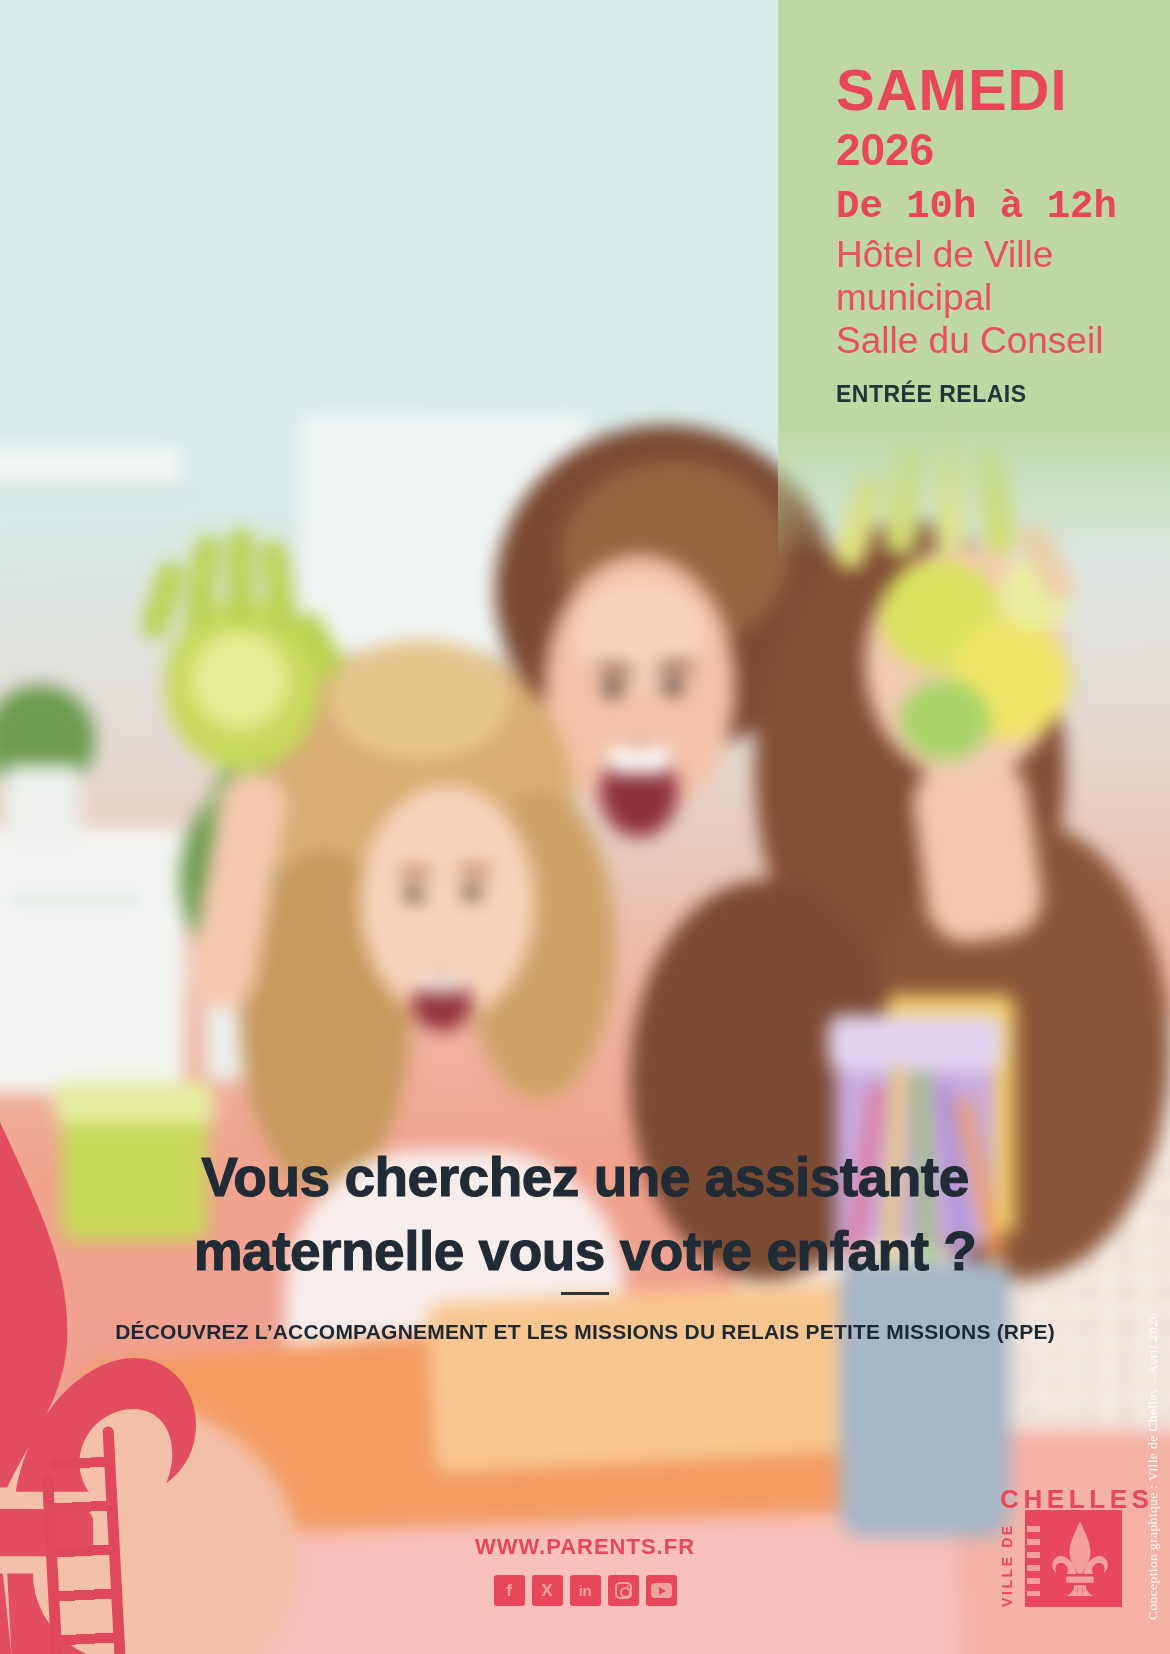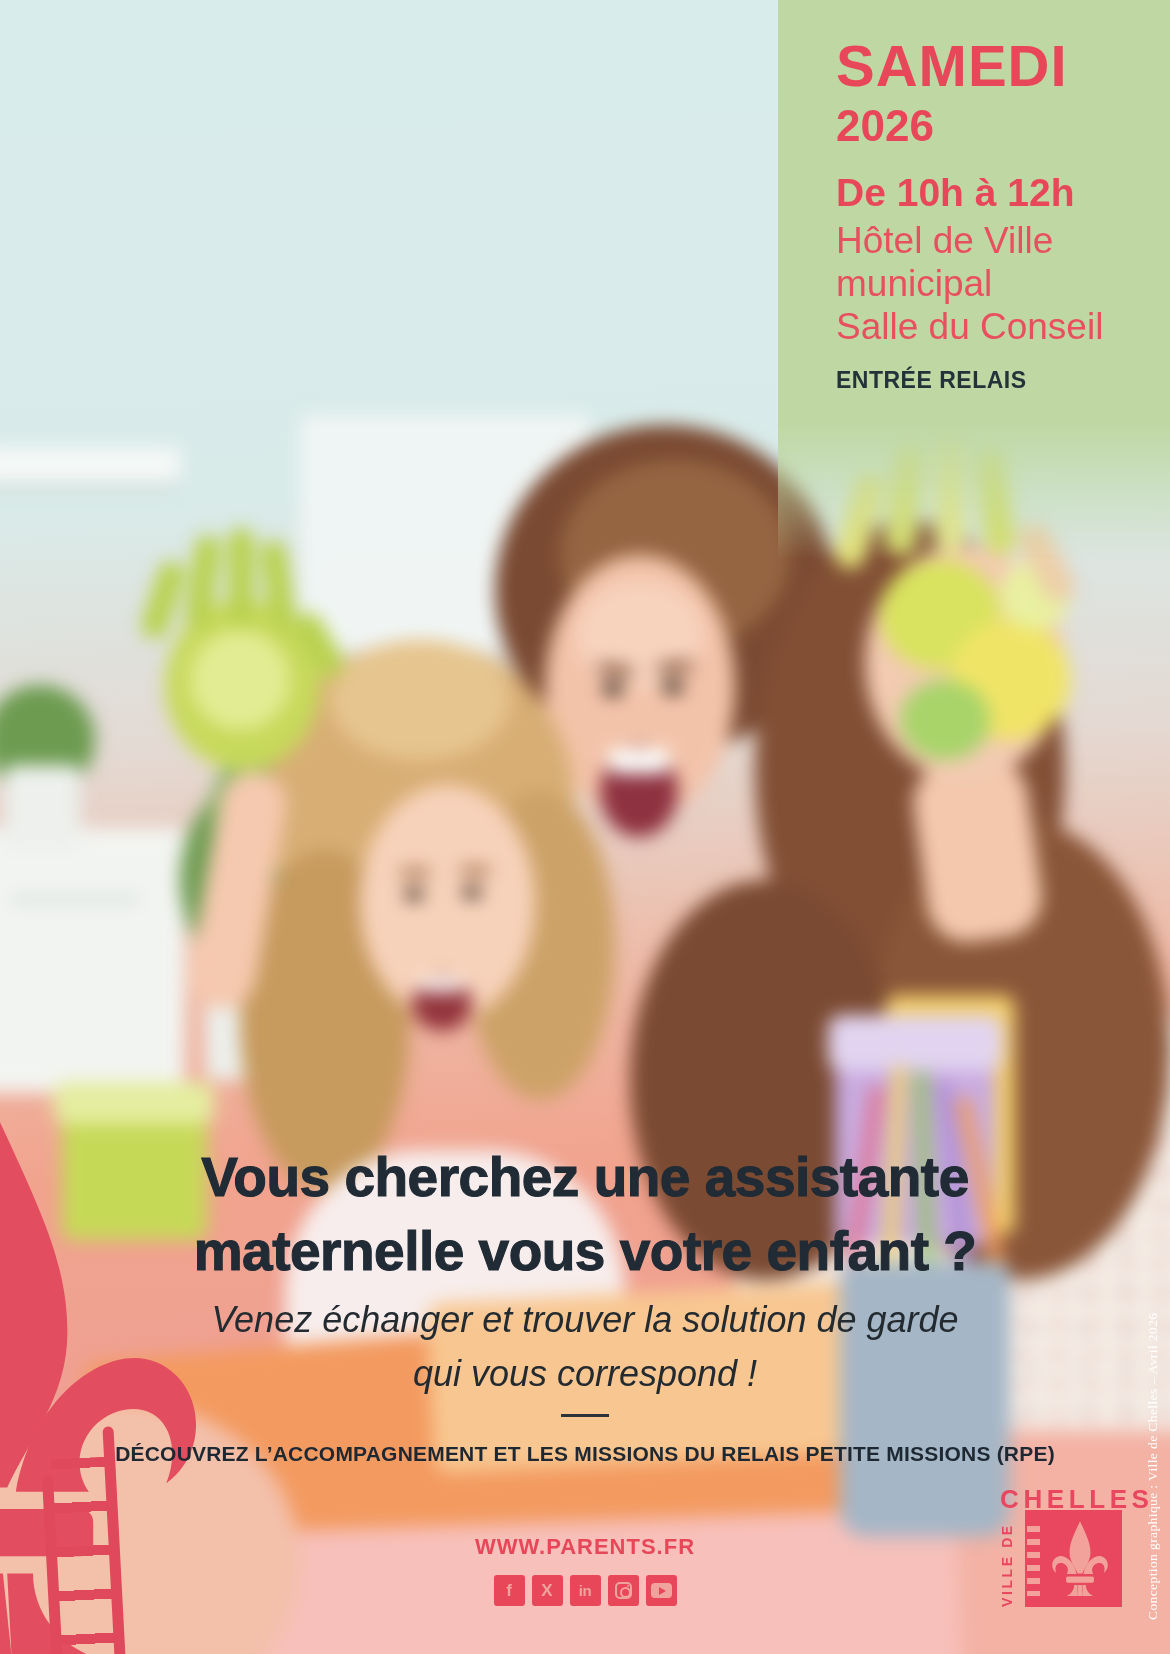--- a/index.html
+++ b/index.html
@@ -17,25 +17,25 @@
   .fleur-big{position:absolute;left:-225px;top:1100px;width:430px;height:560px;}
   .ladder{position:absolute;left:46px;top:1428px;width:74px;height:250px;transform:rotate(-3deg);}
   .ladder .rail{position:absolute;top:0;bottom:0;width:11px;background:#e0485c;border-radius:6px 6px 0 0;}
   .ladder .rail.l{left:0;top:46px;}
   .ladder .rail.r{right:0;}
   .ladder .rungs{position:absolute;left:10px;right:10px;top:30px;bottom:0;
       background:repeating-linear-gradient(to bottom,#e0485c 0 10px,rgba(0,0,0,0) 10px 44px);}
 
   
   .event-panel{position:absolute;left:778px;top:0;width:392px;height:560px;z-index:3;
-      padding:32px 20px 0 58px;
+      padding:56px 20px 0 58px;
       background:linear-gradient(to bottom,#bfd7a3 0%,#bfd7a3 76%,rgba(191,215,163,0) 100%);}
   .ev-day,.ev-date{font-size:58px;font-weight:700;color:#e8475a;line-height:1.18;letter-spacing:1px;}
   .ev-year{font-size:44px;font-weight:700;color:#e8475a;line-height:1.2;}
-  .ev-time{font-size:39px;font-weight:700;color:#e8475a;line-height:1.35;margin-top:14px;}
+  .ev-time{font-size:39px;font-weight:700;color:#e8475a;line-height:1.35;margin-top:4px;font-family:Liberation Mono, monospace;}
   .ev-venue{font-size:37px;font-weight:500;color:#e8505f;line-height:1.16;}
   .ev-admission{font-size:23px;font-weight:700;color:#24323a;letter-spacing:.5px;margin-top:18px;}
 
   
   .title-block{position:absolute;left:36px;top:50px;z-index:4;}
   .title-block svg text{font-family:"Liberation Sans",sans-serif;font-weight:700;fill:#e34b5e;}
   .subtitle{position:absolute;left:10px;top:304px;width:560px;color:#141414;
       font-size:35px;font-weight:700;letter-spacing:1.5px;line-height:60px;white-space:nowrap;}
 
   
@@ -188,24 +188,20 @@
     <div class="ev-venue">Hôtel de Ville</div>
     <div class="ev-venue">municipal</div>
     <div class="ev-venue">Salle du Conseil</div>
     <div class="ev-admission">ENTRÉE RELAIS</div>
   </div>
 
 
   <div class="headline-block">
     <div class="hl">Vous cherchez une assistante</div>
     <div class="hl">maternelle vous votre enfant ?</div>
-    <div class="sub-it">
-      <div>Venez échanger et trouver la solution de garde</div>
-      <div>qui vous correspond !</div>
-    </div>
     <div class="divider"></div>
     <div class="caps">
       <div>DÉCOUVREZ L’ACCOMPAGNEMENT ET LES MISSIONS DU RELAIS PETITE MISSIONS (RPE)</div>
     </div>
   </div>
 
   <div class="footer-block">
     <div class="website">WWW.PARENTS.FR</div>
     <div class="social-row">
       <div class="social-btn">

